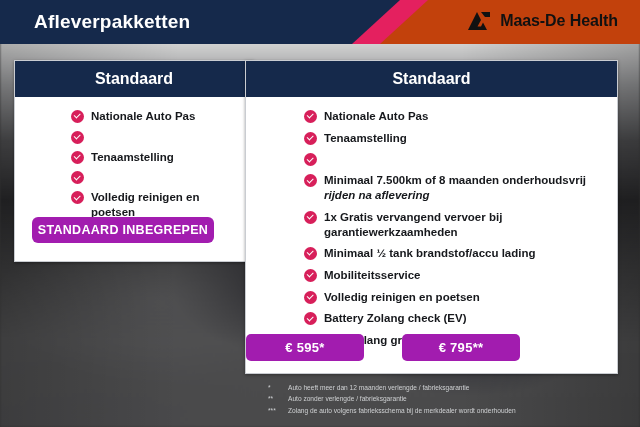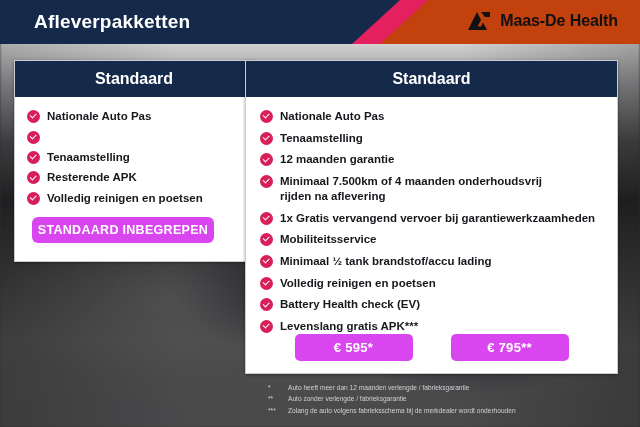--- a/index.html
+++ b/index.html
@@ -65,56 +65,56 @@
   .card-head {
     background:#15294b; color:#ffffff;
     text-align:center; font-weight:bold;
     display:flex; align-items:center; justify-content:center;
   }
   .card-std .card-head { height:36px; font-size:16px; }
   .card-apr .card-head { height:36px; font-size:16px; }
 
   .card-body { padding:12px 0 0 0; }
 
-  ul.features { list-style:none; }
+  ul.features { list-style:none;margin-left:44px; }
   ul.features li {
     display:flex; align-items:flex-start; gap:7px;
     padding:0 10px 0 12px;
     margin-bottom:6px;
     font-size:11.5px; font-weight:bold; color:#16181c;
     line-height:1.28;
   }
   .card-apr ul.features li { margin-bottom:7px; padding-left:14px; }
 
   .check {
     flex:0 0 auto; width:13px; height:13px; border-radius:50%;
     background:#d71f5a; position:relative; margin-top:1px;
   }
   .check::after {
     content:""; position:absolute; left:3.4px; top:3.1px;
     width:5.2px; height:2.6px;
     border-left:1.9px solid #fff; border-bottom:1.9px solid #fff;
     transform:rotate(-45deg);
   }
   .feat-text { display:block; }
-  .feat-text .cont { display:block; }
+  .feat-text .cont { display:block;font-style:italic; }
 
   
   .btn {
     display:inline-flex; align-items:center; justify-content:center;
-    background:#d946ef; color:#ffffff; border:none; border-radius:6px;
+    background:#a21caf; color:#ffffff; border:none; border-radius:6px;
     font-weight:bold; letter-spacing:.3px; cursor:pointer;
   }
   .btn-std {
     position:absolute; left:17px; bottom:18px;
     width:182px; height:26px; font-size:12.5px;
   }
   .price-row {
     position:absolute; left:0; right:0; bottom:12px;
-    display:flex; justify-content:center; gap:38px;
+    display:flex; gap:38px;
   }
   .btn-price { width:118px; height:27px; font-size:13px; border-radius:5px; }
 
   
   .footnotes {
     position:absolute; left:268px; top:382px; z-index:4;
     color:#cfd1d3; font-size:6.6px; line-height:1.72;
   }
   .footnotes .fn { display:flex; gap:0; }
   .fn-mark { width:20px; flex:0 0 20px; }
@@ -148,21 +148,20 @@
       </li>
       <li>
         <span class="check"></span>
       </li>
       <li>
         <span class="check"></span>
         <span class="feat-text">Tenaamstelling</span>
       </li>
       <li>
         <span class="check"></span>
-        <span class="feat-text">Resterende APK</span>
       </li>
       <li>
         <span class="check"></span>
         <span class="feat-text">Volledig reinigen en poetsen</span>
       </li>
     </ul>
   </div>
   <button class="btn btn-std">STANDAARD INBEGREPEN</button>
 </div>
 
@@ -173,48 +172,47 @@
       <li>
         <span class="check"></span>
         <span class="feat-text">Nationale Auto Pas</span>
       </li>
       <li>
         <span class="check"></span>
         <span class="feat-text">Tenaamstelling</span>
       </li>
       <li>
         <span class="check"></span>
-        <span class="feat-text">12 maanden garantie</span>
       </li>
       <li>
         <span class="check"></span>
         <span class="feat-text">
-          <span>Minimaal 7.500km of 4 maanden onderhoudsvrij</span>
+          <span>Minimaal 7.500km of 8 maanden onderhoudsvrij</span>
           <span class="cont">rijden na aflevering</span>
         </span>
       </li>
       <li>
         <span class="check"></span>
         <span class="feat-text">1x Gratis vervangend vervoer bij garantiewerkzaamheden</span>
       </li>
       <li>
         <span class="check"></span>
+        <span class="feat-text">Minimaal ½ tank brandstof/accu lading</span>
+      </li>
+      <li>
+        <span class="check"></span>
         <span class="feat-text">Mobiliteitsservice</span>
       </li>
       <li>
         <span class="check"></span>
-        <span class="feat-text">Minimaal ½ tank brandstof/accu lading</span>
-      </li>
-      <li>
-        <span class="check"></span>
         <span class="feat-text">Volledig reinigen en poetsen</span>
       </li>
       <li>
         <span class="check"></span>
-        <span class="feat-text">Battery Health check (EV)</span>
+        <span class="feat-text">Battery Zolang check (EV)</span>
       </li>
       <li>
         <span class="check"></span>
         <span class="feat-text">Levenslang gratis APK***</span>
       </li>
     </ul>
   </div>
   <div class="price-row">
     <button class="btn btn-price">€ 595*</button>
     <button class="btn btn-price">€ 795**</button>

